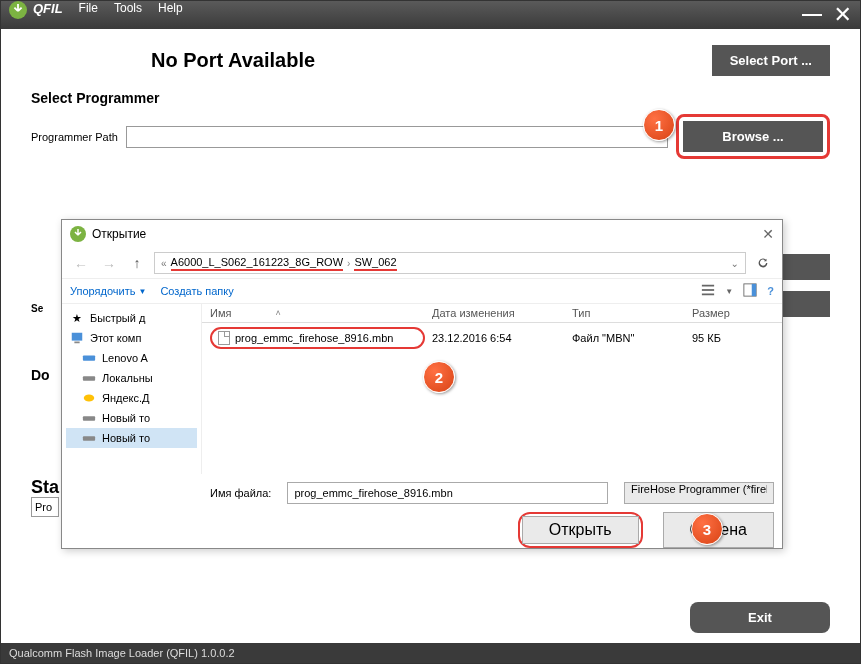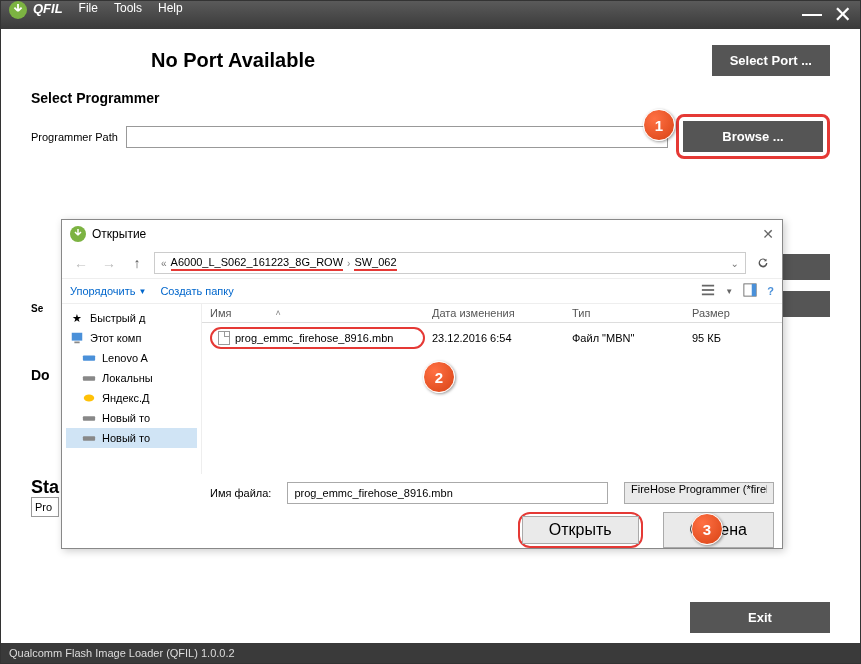--- a/index.html
+++ b/index.html
@@ -128,21 +128,21 @@
   <div class="bottom-labels label-d">Do</div>
   <div class="bottom-labels label-st">Sta</div>
   <div style="position:absolute; left:30px; top:468px; display:flex;">
     <input class="small-input" value="Pro" style="">
   </div>
 
   <div class="side-btn" style="top:225px;">t ...</div>
   <div class="side-btn" style="top:262px;">gs</div>
 </div>
 
-<button class="darkbtn exit-btn" style="min-width:140px;">Exit</button>
+<button class="darkbtn exit-btn" style="min-width:140px;border-radius:8px;">Exit</button>
 
 <div class="dialog">
   <div class="dlg-title">
     <div class="logo2">
       <svg viewBox="0 0 10 10">
           <path d="M5 0 L5 6 M5 6 L2 3 M5 6 L8 3" stroke="#fff" stroke-width="1.5" fill="none"></path>
         </svg>
     </div>
     <span>Открытие</span>
     <span class="x">✕</span>

